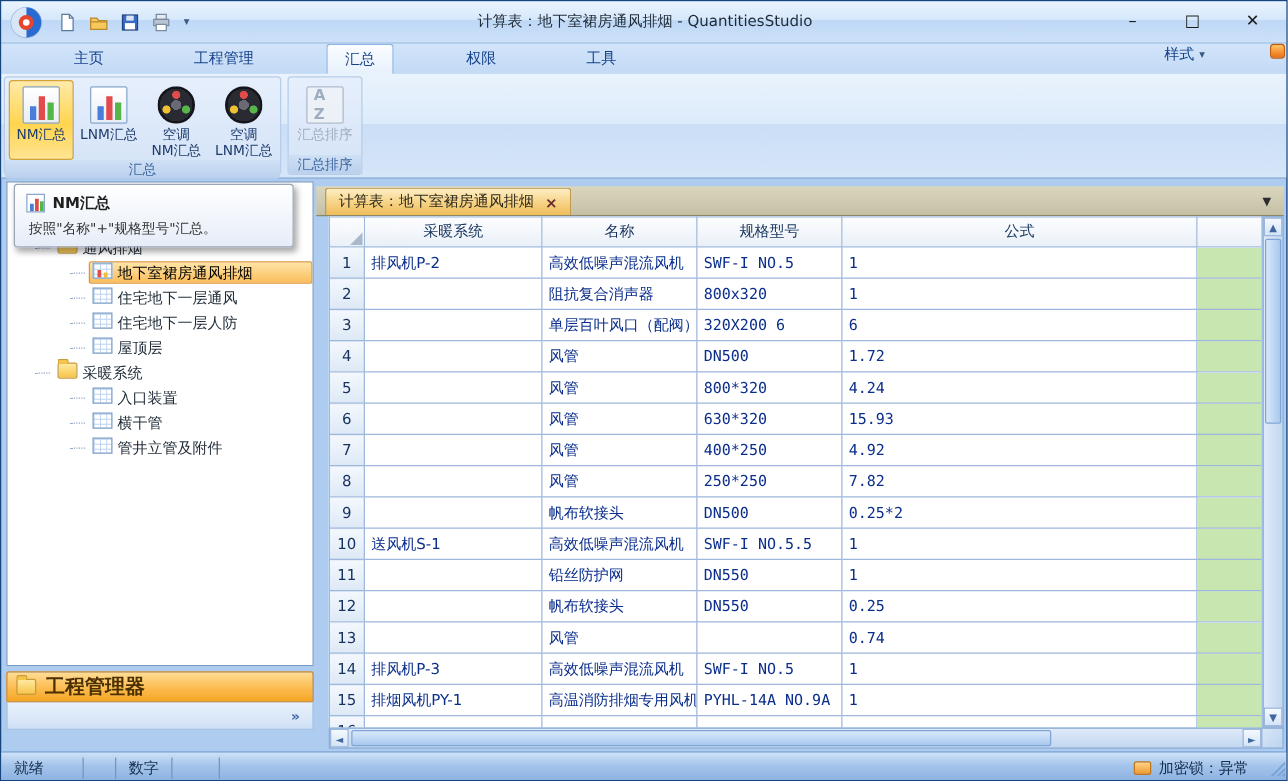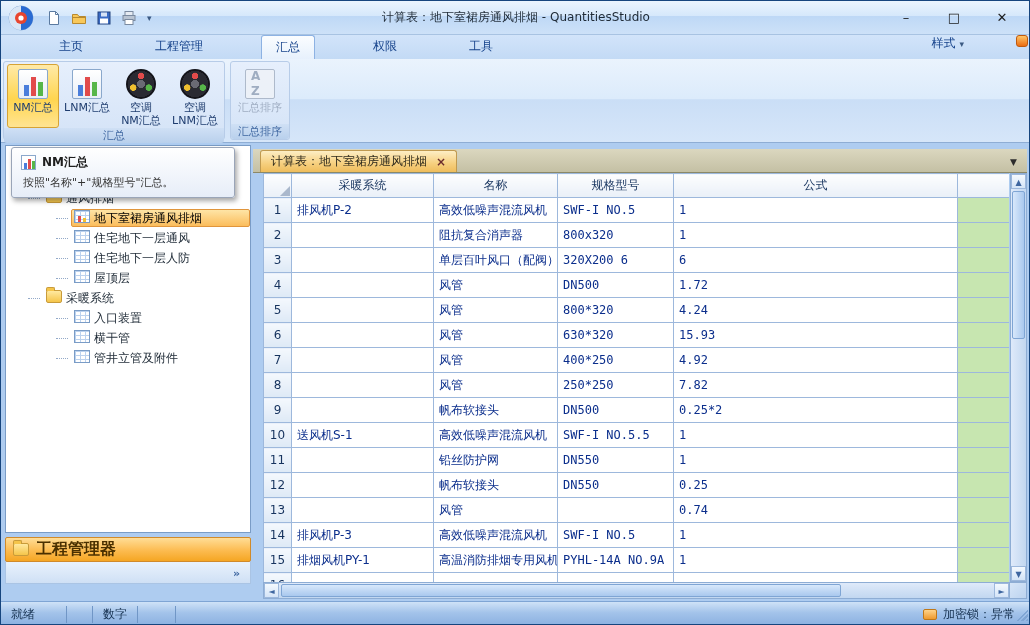--- a/index.html
+++ b/index.html
@@ -142,21 +142,21 @@
 
   
   .statusbar{position:absolute;left:0;top:600px;width:1030px;height:25px;display:flex;align-items:center;
     font-size:12px;color:#15304f;
     background:linear-gradient(#cfe2f7 0%,#a3c3ea 45%,#8ab0e0 100%);border-top:1px solid #7fa5d4;}
   .sseg{height:17px;line-height:17px;padding:0 10px;border-right:1px solid #7096c6;white-space:nowrap;}
   .s1{width:66px;}.s2{width:26px;}.s4{width:38px;}
   .spacer{flex:1;}
   .lock-icon{width:14px;height:11px;flex:none;margin-right:6px;border-radius:2px;
     background:linear-gradient(#ffd389,#ef9a2e);border:1px solid #c07818;}
-  .lock-text{white-space:nowrap;}
+  .lock-text{margin-right:16px;white-space:nowrap;}
   .grip{width:13px;height:13px;margin-right:3px;flex:none;
     background:linear-gradient(135deg,transparent 55%,#7fa5d4 55%,#7fa5d4 65%,transparent 65%,transparent 72%,#7fa5d4 72%,#7fa5d4 82%,transparent 82%,transparent 89%,#7fa5d4 89%);}
 
   
   .watermark{position:absolute;left:822px;top:536px;width:190px;height:58px;z-index:50;display:flex;align-items:center;gap:8px;
     background:#fff;border:2px solid #2f7bd0;border-radius:3px;padding:4px 8px;}
   .wm-logo{flex:none;width:36px;height:42px;}
   .wm-name{font-size:20px;font-weight:bold;color:#1a6fd4;letter-spacing:1px;white-space:nowrap;}
   .wm-url{font-size:13px;font-weight:bold;color:#1a6fd4;white-space:nowrap;}
 </style>

